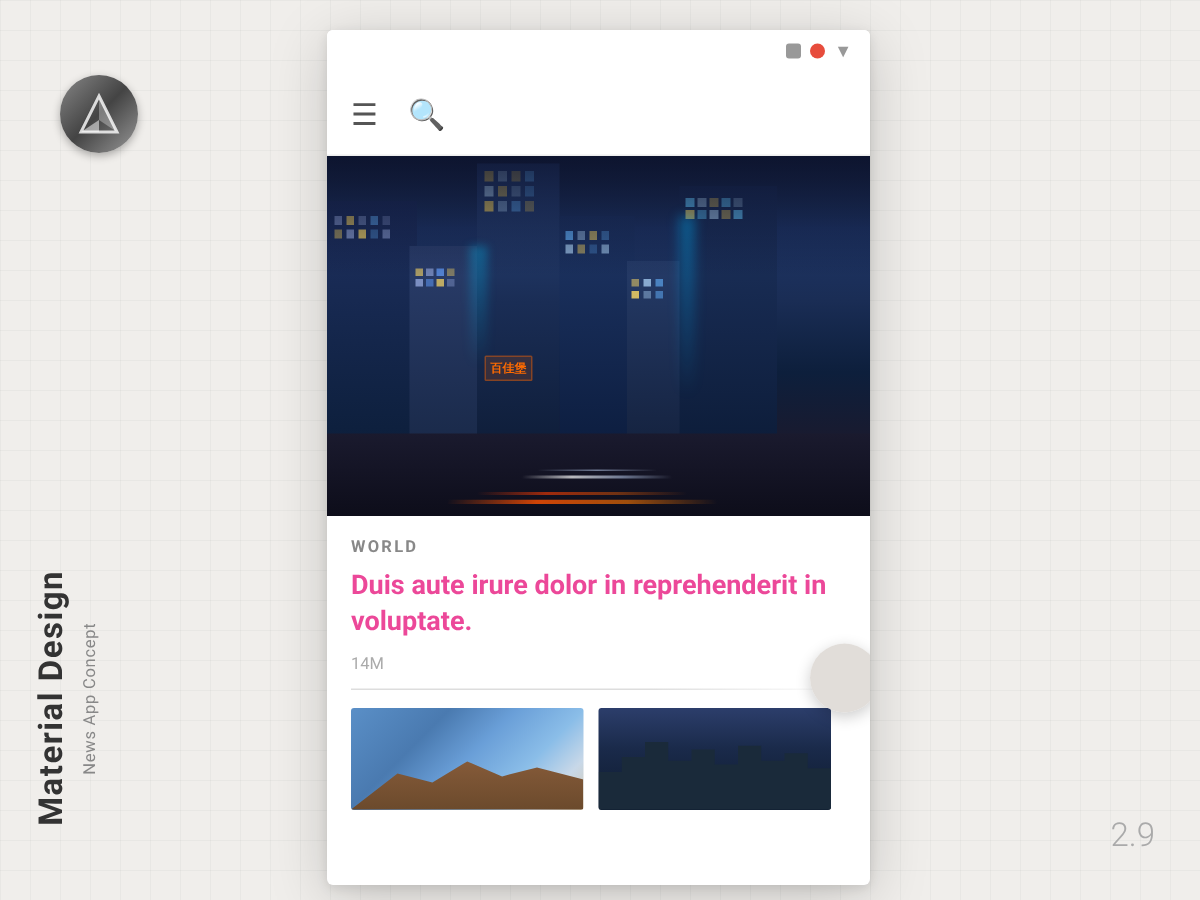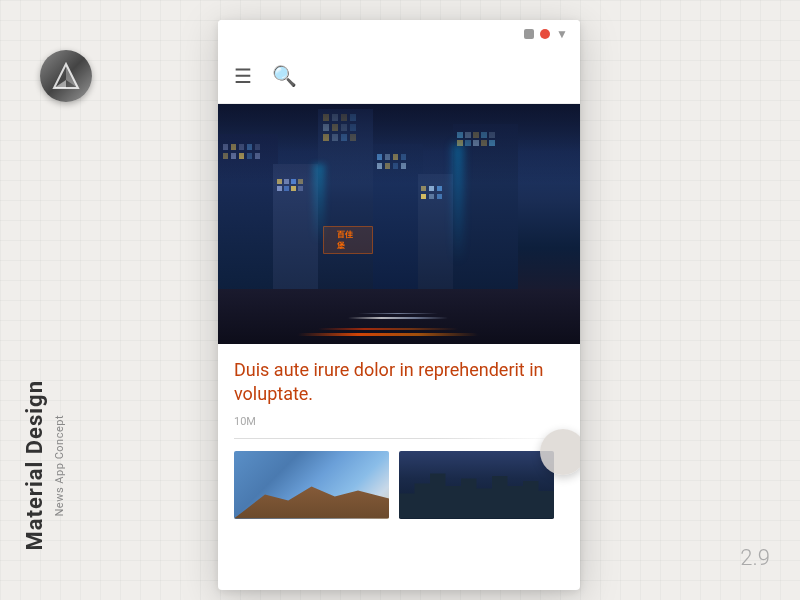--- a/index.html
+++ b/index.html
@@ -201,21 +201,21 @@
       height: 55px;
       background: linear-gradient(180deg, #1a1a2e 0%, #0d0d1a 100%);
     }
 
     
     .neon-sign {
       position: absolute;
       color: #ff6b00;
       font-size: 8px;
       font-weight: bold;
-      padding: 2px 13px;
+      padding: 2px 3px;
       background: rgba(255, 100, 0, 0.15);
       border: 1px solid rgba(255, 100, 0, 0.4);
       border-radius: 1px;
     }
 
     
     .article-section {
       padding: 14px 16px 10px;
       background: #fff;
       flex-shrink: 0;
@@ -224,22 +224,22 @@
     .article-category {
       font-size: 11px;
       font-weight: 700;
       letter-spacing: 1.5px;
       color: #888;
       margin-bottom: 8px;
     }
 
     .article-title {
       font-size: 18px;
-      font-weight: 400;
-      color: #c2410c;
+      font-weight: 700;
+      color: #ec4899;
       line-height: 1.35;
       margin-bottom: 8px;
     }
 
     .article-time {
       font-size: 11px;
       color: #aaa;
     }
 
     
@@ -457,22 +457,23 @@
         </div>
 
         <div style="position:absolute;top:0;left:0;right:0;height:80px;background:linear-gradient(180deg, rgba(10,15,40,0.8) 0%, transparent 100%);"></div>
 
         <div style="position:absolute;top:60px;left:95px;width:12px;height:80px;background:linear-gradient(180deg, rgba(0,200,255,0.3) 0%, transparent 100%);filter:blur(3px);"></div>
         <div style="position:absolute;top:40px;left:235px;width:10px;height:120px;background:linear-gradient(180deg, rgba(0,180,255,0.4) 0%, transparent 100%);filter:blur(4px);"></div>
       </div>
     </div>
 
     <div class="article-section">
+      <div class="article-category">WORLD</div>
       <div class="article-title">Duis aute irure dolor in reprehenderit in voluptate.</div>
-      <div class="article-time">10M</div>
+      <div class="article-time">14M</div>
     </div>
 
     <div class="divider"></div>
 
     <div class="bottom-cards">
       <div class="card-thumb card-thumb-1"></div>
       <div class="card-thumb card-thumb-2"></div>
     </div>
 
     <div class="fab"></div>

